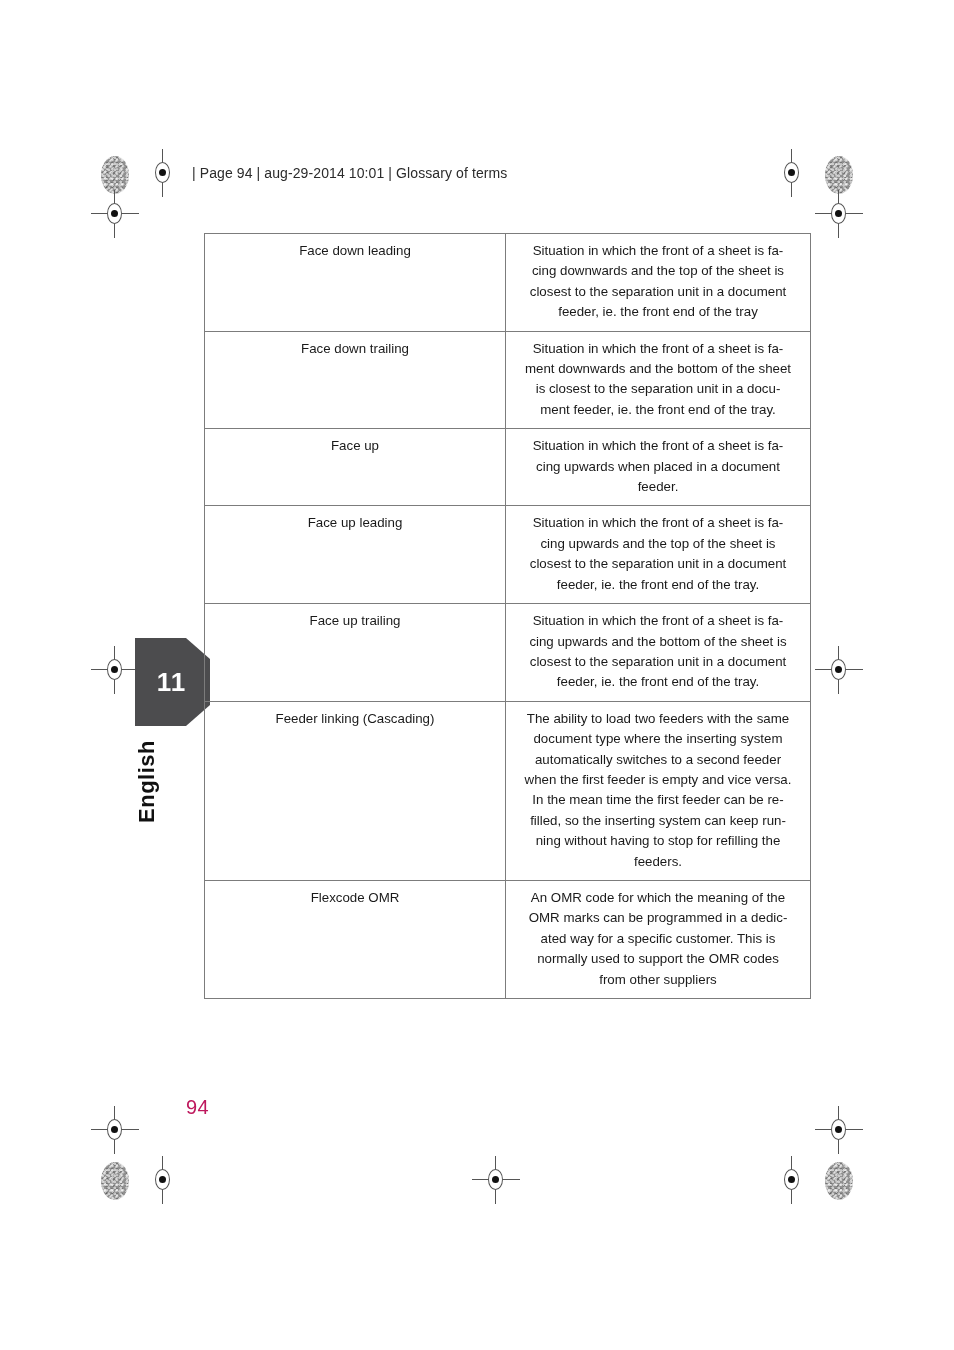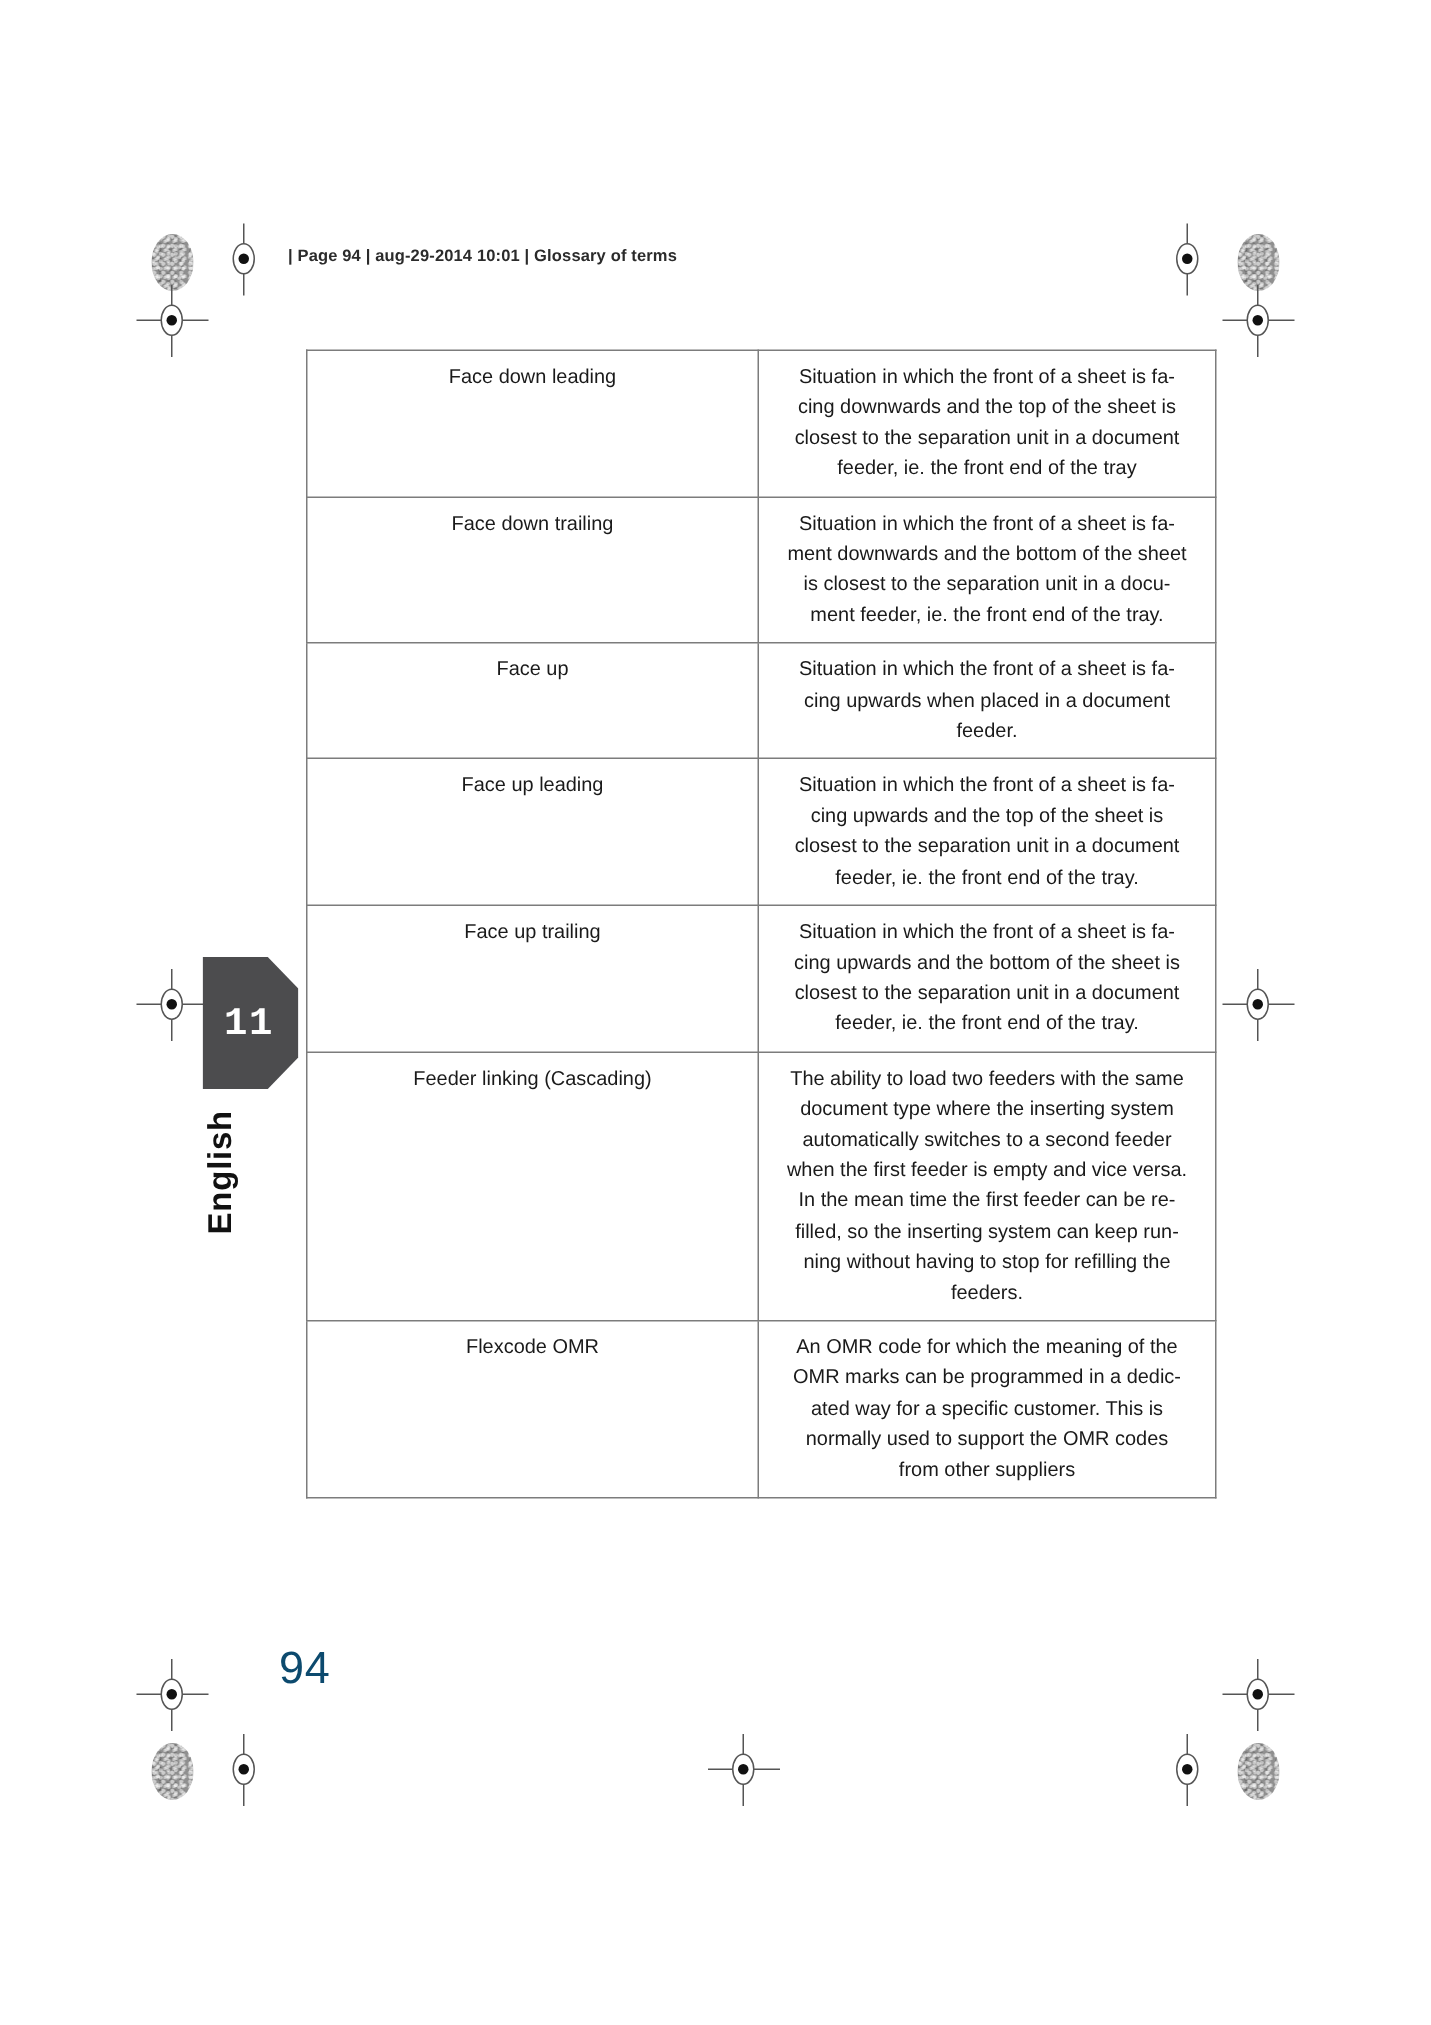--- a/index.html
+++ b/index.html
@@ -76,41 +76,39 @@
     background-size: 6px 6px, 7px 7px, 5px 5px, 6px 6px, 8px 8px, 6px 6px, 5px 5px, 7px 7px;
   }
   .trim-h { height: 1px; }
   .trim-v { width: 1px; }
 
   
   #running-header {
     position: absolute;
     left: 192px;
     top: 165px;
-    font-size: 11px;
+    font-size: 14px;
     color: #2b2b2b;
     letter-spacing: .1px;
     white-space: nowrap;
-    font-weight: bold;
   }
 
   
   #side-tab {
     position: absolute;
     left: 135px;
     top: 638px;
-    width: 64px;
+    width: 75px;
     height: 88px;
     background: #4c4c4e;
     border-radius: 0 16px 16px 0;
     clip-path: polygon(0 0, 68% 0, 100% 24%, 100% 76%, 68% 100%, 0 100%);
     display: flex;
     align-items: center;
     justify-content: center;
-    font-family: Liberation Mono, monospace;
   }
   #side-tab-number {
     color: #ffffff;
     font-size: 26px;
     font-weight: bold;
     letter-spacing: 1px;
     line-height: 1;
     transform: translateX(-1px);
   }
   #side-tab-language {
@@ -149,22 +147,22 @@
   }
   #glossary-table td.term-cell { width: 282px; }
   #glossary-table td.def-cell  { width: 286px; }
   #glossary-table td .line { display: block; white-space: pre; }
 
   
   #page-number {
     position: absolute;
     left: 186px;
     top: 1096px;
-    font-size: 30px;
-    color: #0c4a6e;
+    font-size: 20px;
+    color: #be185d;
     letter-spacing: .5px;
   }
 </style>
 </head>
 <body>
 
 <div id="page-sheet">
 
   <div>
 

